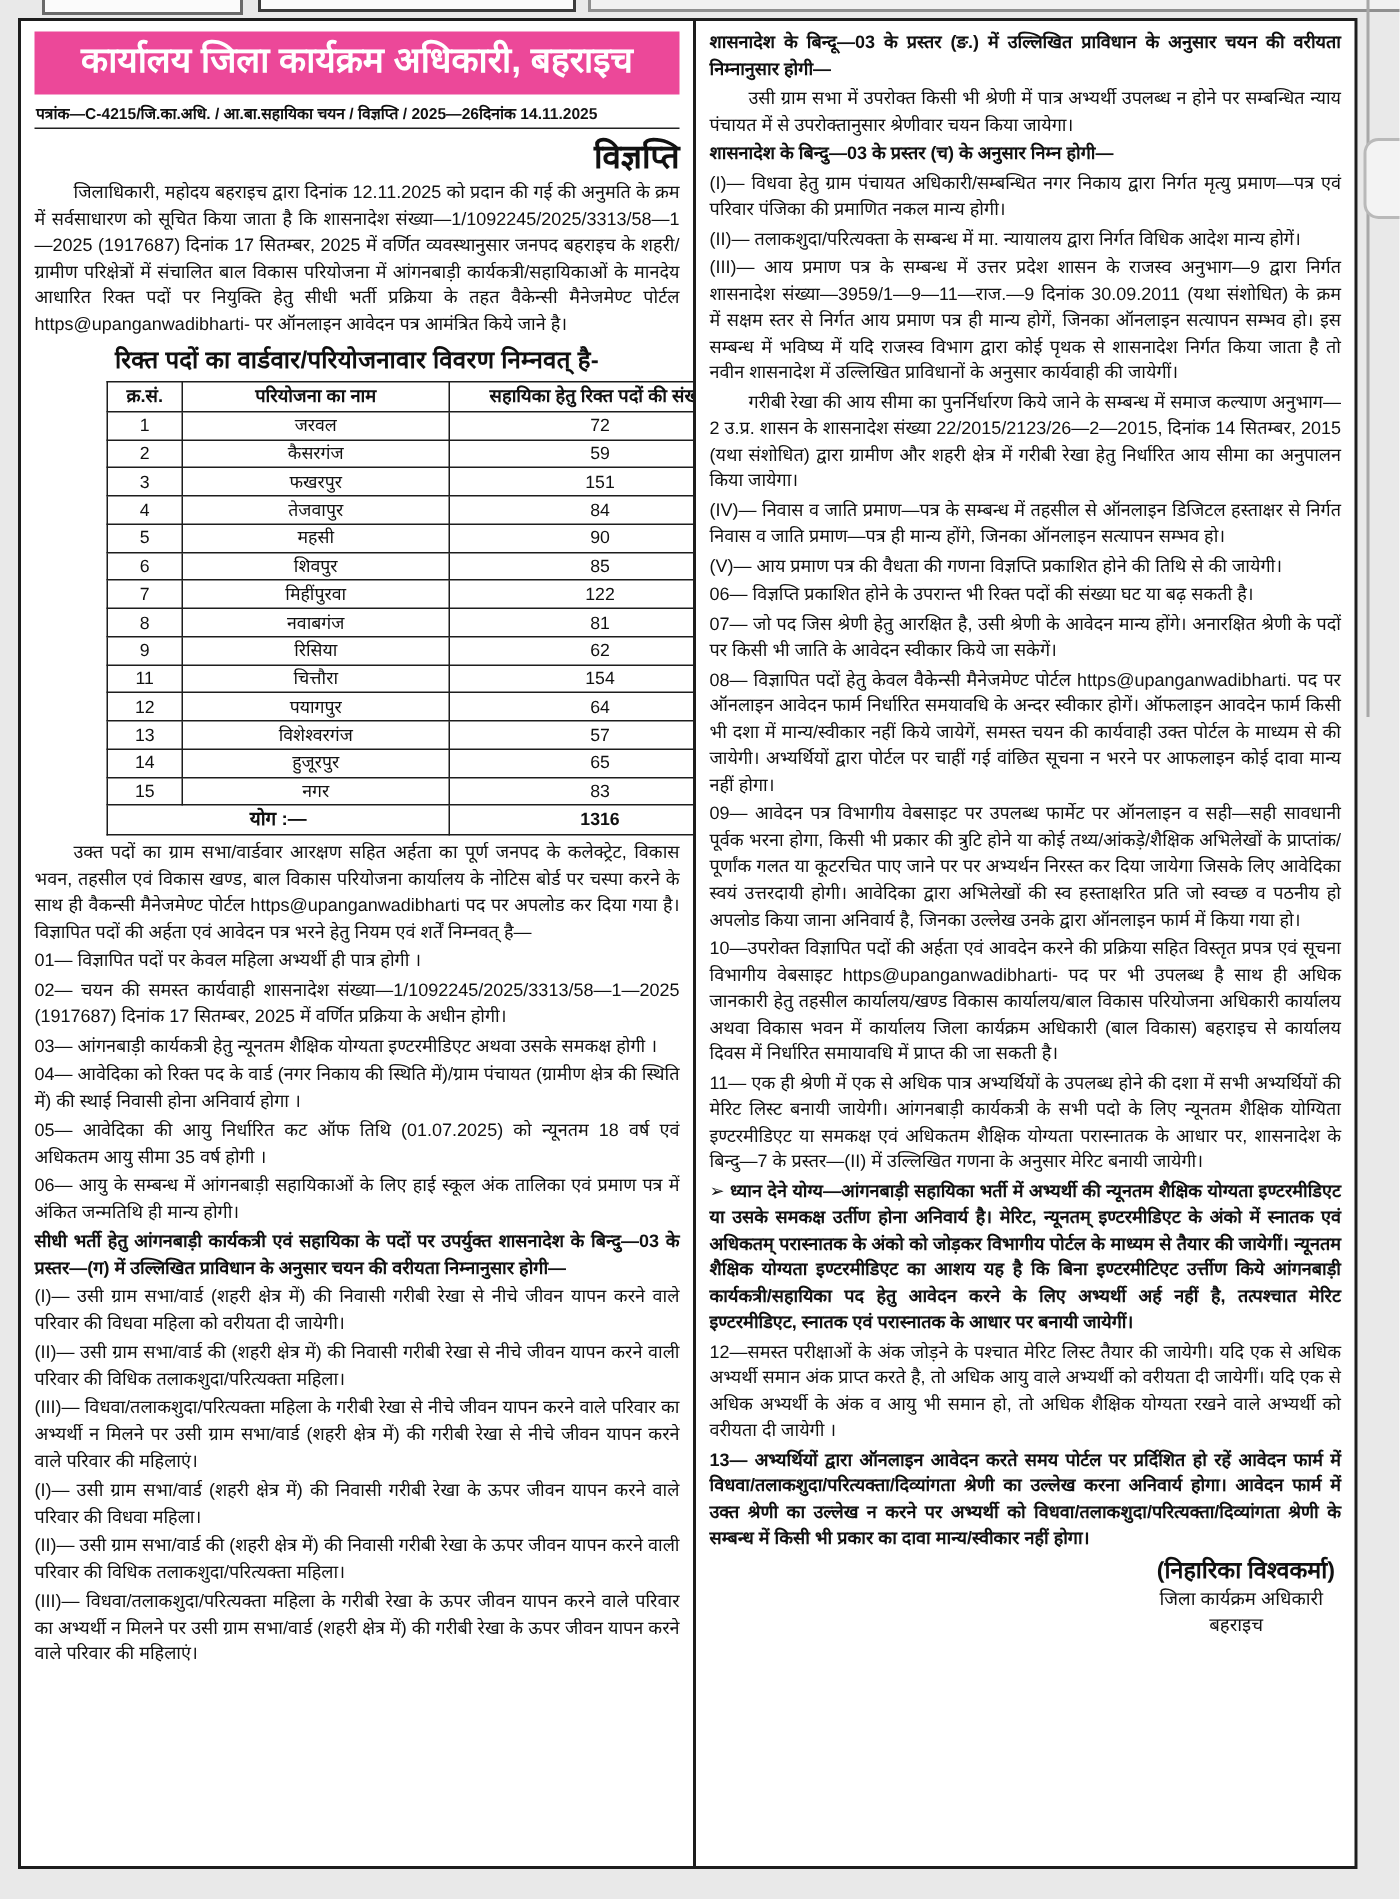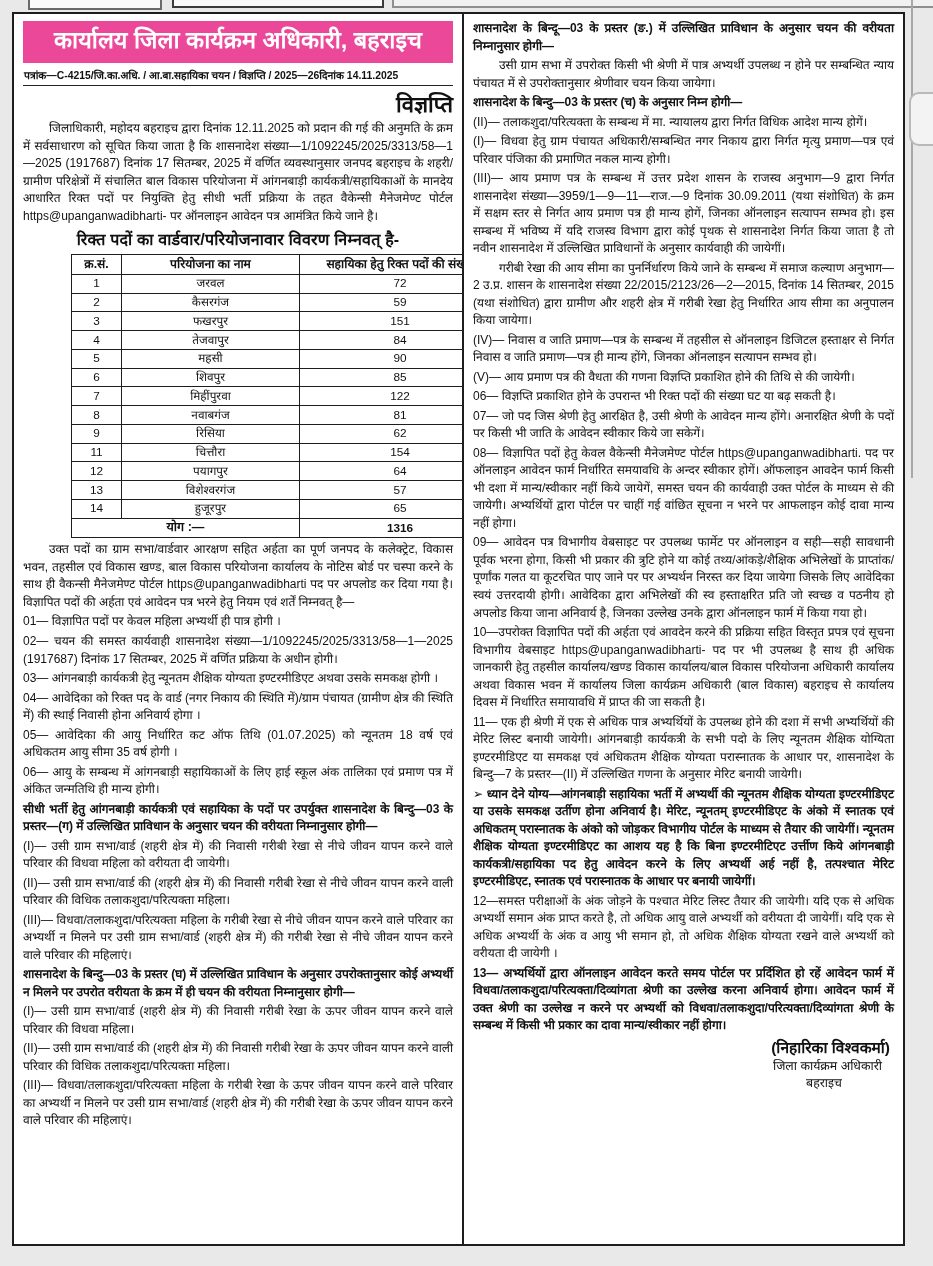--- a/index.html
+++ b/index.html
@@ -146,54 +146,58 @@
           <tr>
             <td>13</td>
             <td>विशेश्वरगंज</td>
             <td>57</td>
           </tr>
           <tr>
             <td>14</td>
             <td>हुजूरपुर</td>
             <td>65</td>
           </tr>
+          <tr>
+            <td>15</td>
+            <td>नगर</td>
+            <td>83</td>
+          </tr>
         </tbody>
       <tfoot>
         <tr>
           <td colspan="2" class="tot-label">योग :—</td>
           <td class="tot-val">1316</td>
         </tr>
       </tfoot>
     </table>
     <div>
         <p class="para ind">उक्त पदों का ग्राम सभा/वार्डवार आरक्षण सहित अर्हता का पूर्ण जनपद के कलेक्ट्रेट, विकास भवन, तहसील एवं विकास खण्ड, बाल विकास परियोजना कार्यालय के नोटिस बोर्ड पर चस्पा करने के साथ ही वैकन्सी मैनेजमेण्ट पोर्टल https@upanganwadibharti पद पर अपलोड कर दिया गया है। विज्ञापित पदों की अर्हता एवं आवेदन पत्र भरने हेतु नियम एवं शर्तें निम्नवत् है—</p>
         <p class="para">01— विज्ञापित पदों पर केवल महिला अभ्यर्थी ही पात्र होगी ।</p>
         <p class="para">02— चयन की समस्त कार्यवाही शासनादेश संख्या—1/1092245/2025/3313/58—1—2025 (1917687) दिनांक 17 सितम्बर, 2025 में वर्णित प्रक्रिया के अधीन होगी।</p>
         <p class="para">03— आंगनबाड़ी कार्यकत्री हेतु न्यूनतम शैक्षिक योग्यता इण्टरमीडिएट अथवा उसके समकक्ष होगी ।</p>
         <p class="para">04— आवेदिका को रिक्त पद के वार्ड (नगर निकाय की स्थिति में)/ग्राम पंचायत (ग्रामीण क्षेत्र की स्थिति में) की स्थाई निवासी होना अनिवार्य होगा ।</p>
         <p class="para">05— आवेदिका की आयु निर्धारित कट ऑफ तिथि (01.07.2025) को न्यूनतम 18 वर्ष एवं अधिकतम आयु सीमा 35 वर्ष होगी ।</p>
         <p class="para">06— आयु के सम्बन्ध में आंगनबाड़ी सहायिकाओं के लिए हाई स्कूल अंक तालिका एवं प्रमाण पत्र में अंकित जन्मतिथि ही मान्य होगी।</p>
         <p class="para b">सीधी भर्ती हेतु आंगनबाड़ी कार्यकत्री एवं सहायिका के पदों पर उपर्युक्त शासनादेश के बिन्दु—03 के प्रस्तर—(ग) में उल्लिखित प्राविधान के अनुसार चयन की वरीयता निम्नानुसार होगी—</p>
         <p class="para">(I)— उसी ग्राम सभा/वार्ड (शहरी क्षेत्र में) की निवासी गरीबी रेखा से नीचे जीवन यापन करने वाले परिवार की विधवा महिला को वरीयता दी जायेगी।</p>
         <p class="para">(II)— उसी ग्राम सभा/वार्ड की (शहरी क्षेत्र में) की निवासी गरीबी रेखा से नीचे जीवन यापन करने वाली परिवार की विधिक तलाकशुदा/परित्यक्ता महिला।</p>
         <p class="para">(III)— विधवा/तलाकशुदा/परित्यक्ता महिला के गरीबी रेखा से नीचे जीवन यापन करने वाले परिवार का अभ्यर्थी न मिलने पर उसी ग्राम सभा/वार्ड (शहरी क्षेत्र में) की गरीबी रेखा से नीचे जीवन यापन करने वाले परिवार की महिलाएं।</p>
-        <p class="para b">शासनादेश के बिन्दु—03 के प्रस्तर (घ) में उल्लिखित प्राविधान के अनुसार उपरोक्तानुसार कोई अभ्यर्थी न मिलने पर उपरोत वरीयता के क्रम में ही चयन की वरीयता निम्नानुसार होगी—</p>
         <p class="para">(I)— उसी ग्राम सभा/वार्ड (शहरी क्षेत्र में) की निवासी गरीबी रेखा के ऊपर जीवन यापन करने वाले परिवार की विधवा महिला।</p>
         <p class="para">(II)— उसी ग्राम सभा/वार्ड की (शहरी क्षेत्र में) की निवासी गरीबी रेखा के ऊपर जीवन यापन करने वाली परिवार की विधिक तलाकशुदा/परित्यक्ता महिला।</p>
         <p class="para">(III)— विधवा/तलाकशुदा/परित्यक्ता महिला के गरीबी रेखा के ऊपर जीवन यापन करने वाले परिवार का अभ्यर्थी न मिलने पर उसी ग्राम सभा/वार्ड (शहरी क्षेत्र में) की गरीबी रेखा के ऊपर जीवन यापन करने वाले परिवार की महिलाएं।</p>
       </div>
   </div>
 
   <div class="col-right">
     <div>
         <p class="para b">शासनादेश के बिन्दू—03 के प्रस्तर (ङ.) में उल्लिखित प्राविधान के अनुसार चयन की वरीयता निम्नानुसार होगी—</p>
         <p class="para ind">उसी ग्राम सभा में उपरोक्त किसी भी श्रेणी में पात्र अभ्यर्थी उपलब्ध न होने पर सम्बन्धित न्याय पंचायत में से उपरोक्तानुसार श्रेणीवार चयन किया जायेगा।</p>
         <p class="para b">शासनादेश के बिन्दु—03 के प्रस्तर (च) के अनुसार निम्न होगी—</p>
+        <p class="para">(I)— विधवा हेतु ग्राम पंचायत अधिकारी/सम्बन्धित नगर निकाय द्वारा निर्गत मृत्यु प्रमाण—पत्र एवं परिवार पंजिका की प्रमाणित नकल मान्य होगी।</p>
         <p class="para">(II)— तलाकशुदा/परित्यक्ता के सम्बन्ध में मा. न्यायालय द्वारा निर्गत विधिक आदेश मान्य होगें।</p>
-        <p class="para">(I)— विधवा हेतु ग्राम पंचायत अधिकारी/सम्बन्धित नगर निकाय द्वारा निर्गत मृत्यु प्रमाण—पत्र एवं परिवार पंजिका की प्रमाणित नकल मान्य होगी।</p>
         <p class="para">(III)— आय प्रमाण पत्र के सम्बन्ध में उत्तर प्रदेश शासन के राजस्व अनुभाग—9 द्वारा निर्गत शासनादेश संख्या—3959/1—9—11—राज.—9 दिनांक 30.09.2011 (यथा संशोधित) के क्रम में सक्षम स्तर से निर्गत आय प्रमाण पत्र ही मान्य होगें, जिनका ऑनलाइन सत्यापन सम्भव हो। इस सम्बन्ध में भविष्य में यदि राजस्व विभाग द्वारा कोई पृथक से शासनादेश निर्गत किया जाता है तो नवीन शासनादेश में उल्लिखित प्राविधानों के अनुसार कार्यवाही की जायेगीं।</p>
         <p class="para ind">गरीबी रेखा की आय सीमा का पुनर्निर्धारण किये जाने के सम्बन्ध में समाज कल्याण अनुभाग—2 उ.प्र. शासन के शासनादेश संख्या 22/2015/2123/26—2—2015, दिनांक 14 सितम्बर, 2015 (यथा संशोधित) द्वारा ग्रामीण और शहरी क्षेत्र में गरीबी रेखा हेतु निर्धारित आय सीमा का अनुपालन किया जायेगा।</p>
         <p class="para">(IV)— निवास व जाति प्रमाण—पत्र के सम्बन्ध में तहसील से ऑनलाइन डिजिटल हस्ताक्षर से निर्गत निवास व जाति प्रमाण—पत्र ही मान्य होंगे, जिनका ऑनलाइन सत्यापन सम्भव हो।</p>
         <p class="para">(V)— आय प्रमाण पत्र की वैधता की गणना विज्ञप्ति प्रकाशित होने की तिथि से की जायेगी।</p>
         <p class="para">06— विज्ञप्ति प्रकाशित होने के उपरान्त भी रिक्त पदों की संख्या घट या बढ़ सकती है।</p>
         <p class="para">07— जो पद जिस श्रेणी हेतु आरक्षित है, उसी श्रेणी के आवेदन मान्य होंगे। अनारक्षित श्रेणी के पदों पर किसी भी जाति के आवेदन स्वीकार किये जा सकेगें।</p>
         <p class="para">08— विज्ञापित पदों हेतु केवल वैकेन्सी मैनेजमेण्ट पोर्टल https@upanganwadibharti. पद पर ऑनलाइन आवेदन फार्म निर्धारित समयावधि के अन्दर स्वीकार होगें। ऑफलाइन आवदेन फार्म किसी भी दशा में मान्य/स्वीकार नहीं किये जायेगें, समस्त चयन की कार्यवाही उक्त पोर्टल के माध्यम से की जायेगी। अभ्यर्थियों द्वारा पोर्टल पर चाहीं गई वांछित सूचना न भरने पर आफलाइन कोई दावा मान्य नहीं होगा।</p>
         <p class="para">09— आवेदन पत्र विभागीय वेबसाइट पर उपलब्ध फार्मेट पर ऑनलाइन व सही—सही सावधानी पूर्वक भरना होगा, किसी भी प्रकार की त्रुटि होने या कोई तथ्य/आंकड़े/शैक्षिक अभिलेखों के प्राप्तांक/पूर्णांक गलत या कूटरचित पाए जाने पर पर अभ्यर्थन निरस्त कर दिया जायेगा जिसके लिए आवेदिका स्वयं उत्तरदायी होगी। आवेदिका द्वारा अभिलेखों की स्व हस्ताक्षरित प्रति जो स्वच्छ व पठनीय हो अपलोड किया जाना अनिवार्य है, जिनका उल्लेख उनके द्वारा ऑनलाइन फार्म में किया गया हो।</p>
         <p class="para">10—उपरोक्त विज्ञापित पदों की अर्हता एवं आवदेन करने की प्रक्रिया सहित विस्तृत प्रपत्र एवं सूचना विभागीय वेबसाइट https@upanganwadibharti- पद पर भी उपलब्ध है साथ ही अधिक जानकारी हेतु तहसील कार्यालय/खण्ड विकास कार्यालय/बाल विकास परियोजना अधिकारी कार्यालय अथवा विकास भवन में कार्यालय जिला कार्यक्रम अधिकारी (बाल विकास) बहराइच से कार्यालय दिवस में निर्धारित समायावधि में प्राप्त की जा सकती है।</p>
         <p class="para">11— एक ही श्रेणी में एक से अधिक पात्र अभ्यर्थियों के उपलब्ध होने की दशा में सभी अभ्यर्थियों की मेरिट लिस्ट बनायी जायेगी। आंगनबाड़ी कार्यकत्री के सभी पदो के लिए न्यूनतम शैक्षिक योग्यिता इण्टरमीडिएट या समकक्ष एवं अधिकतम शैक्षिक योग्यता परास्नातक के आधार पर, शासनादेश के बिन्दु—7 के प्रस्तर—(II) में उल्लिखित गणना के अनुसार मेरिट बनायी जायेगी।</p>

